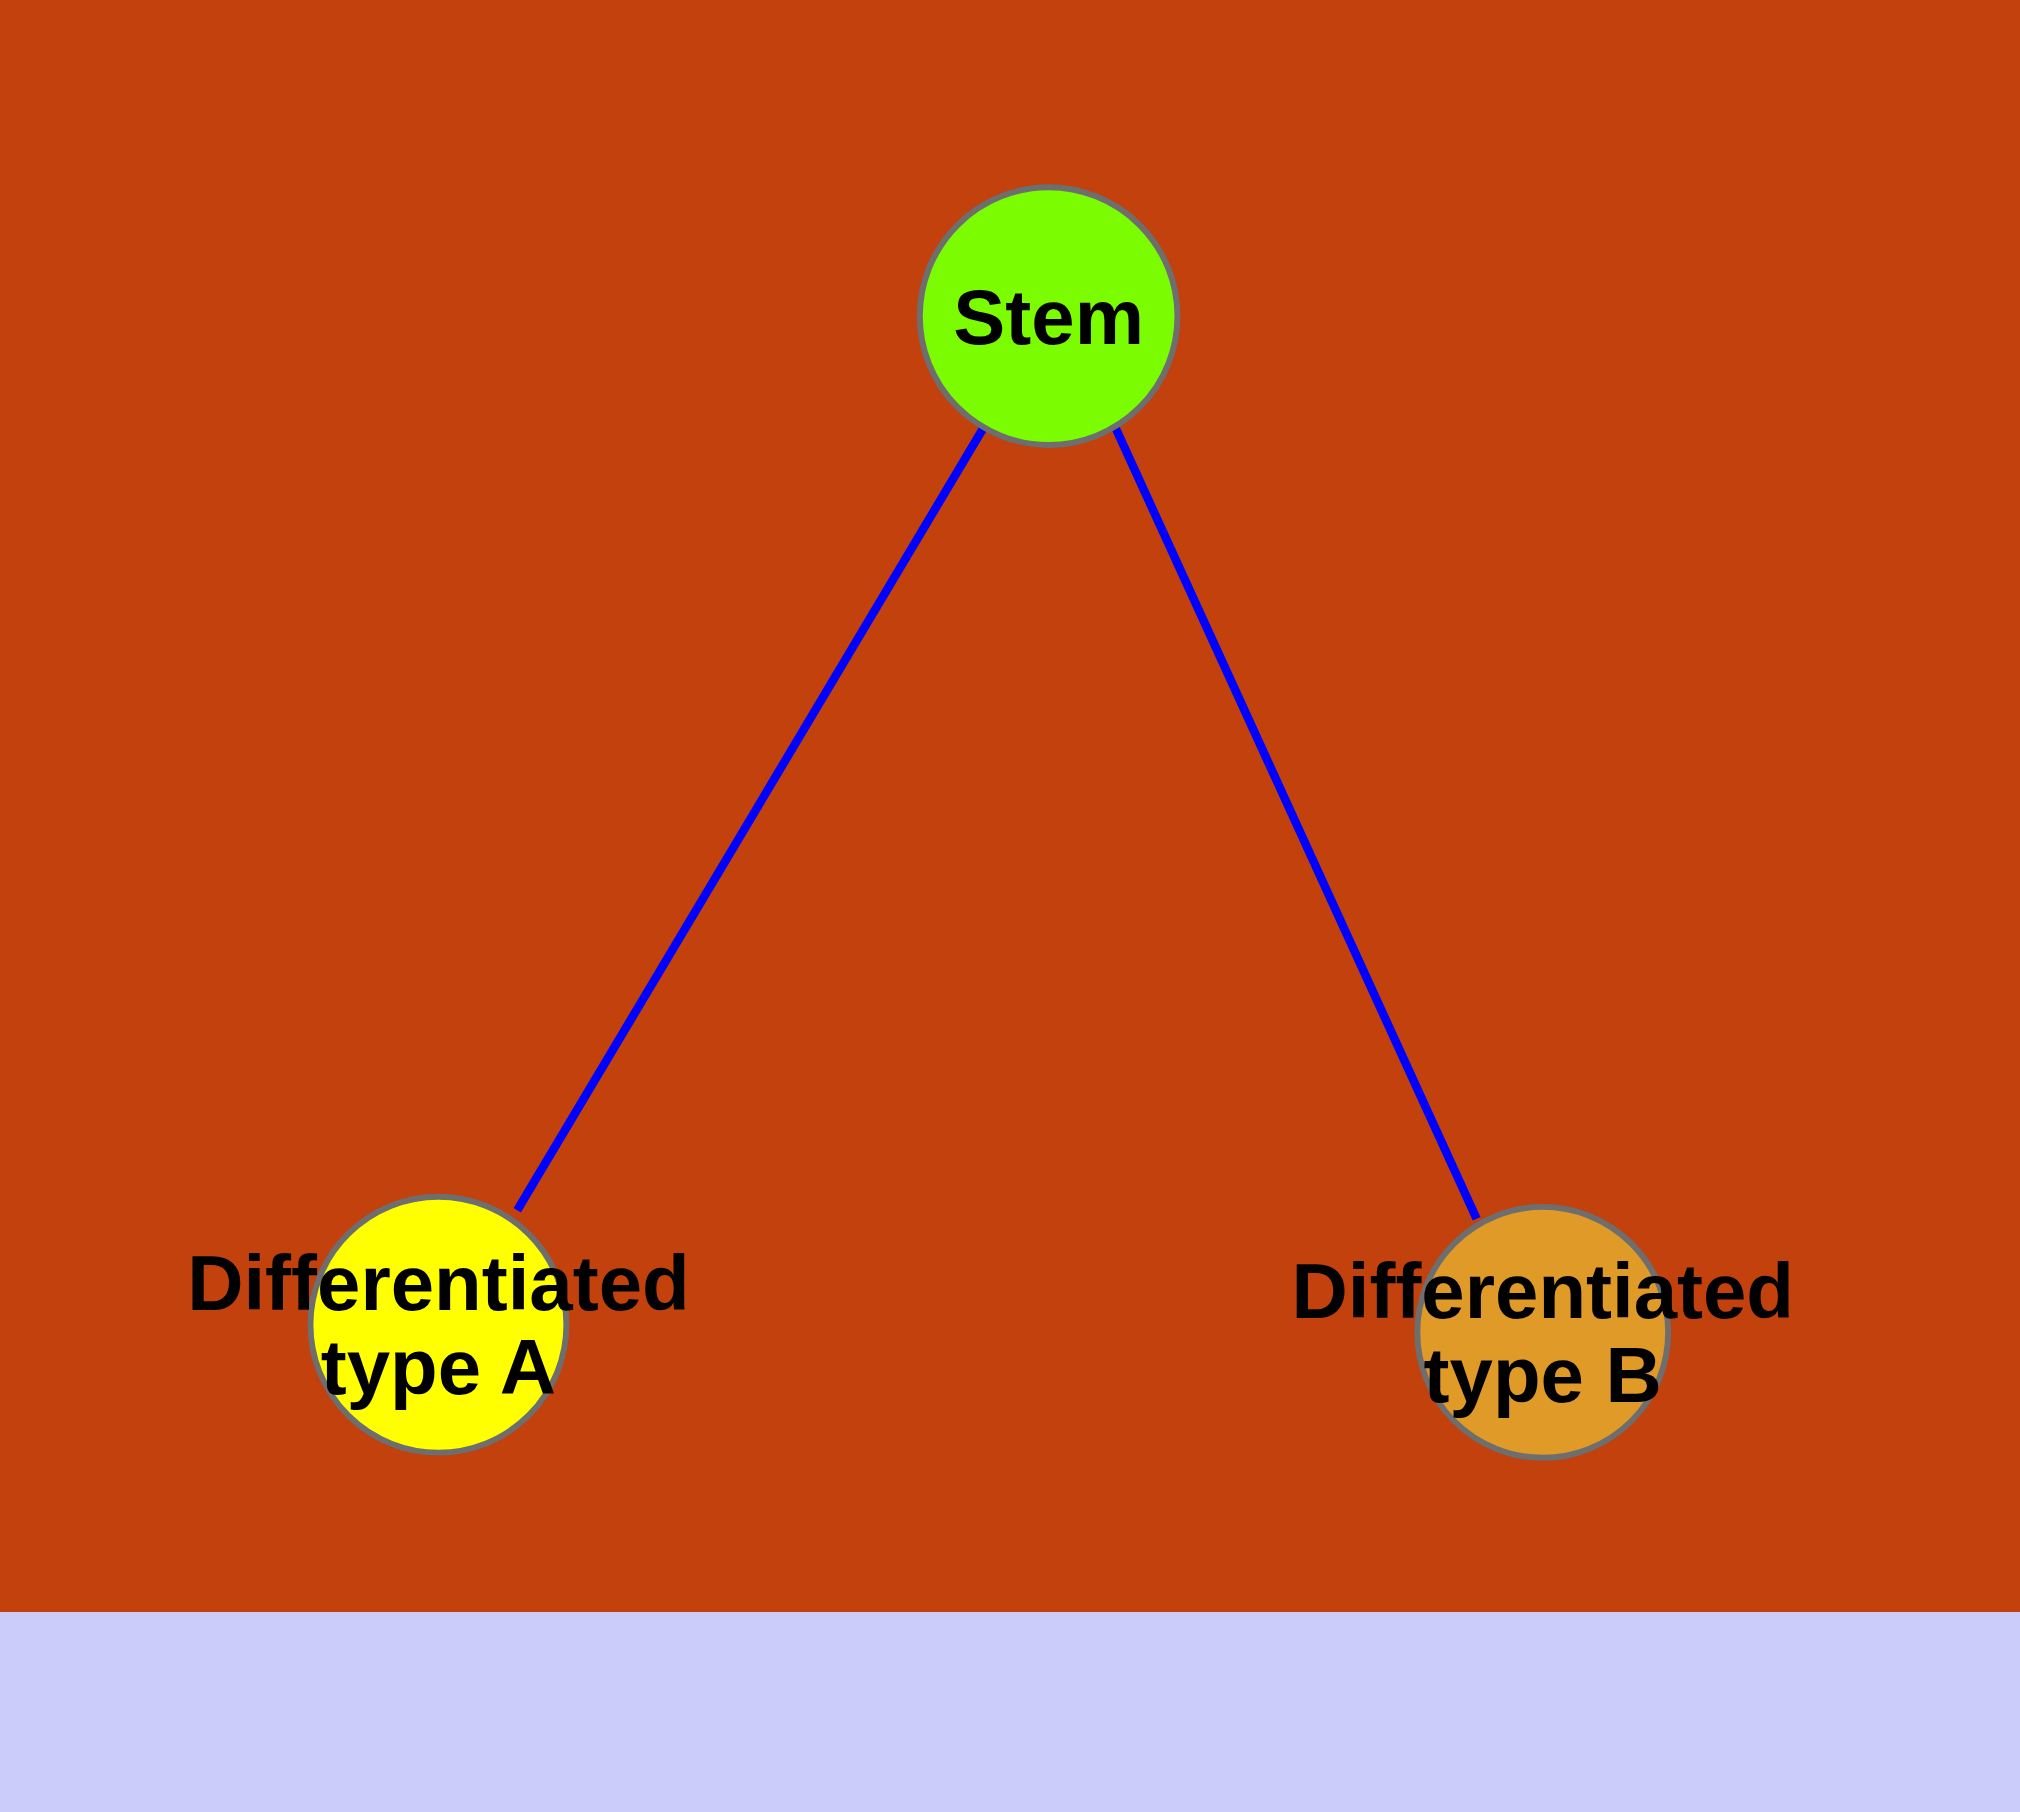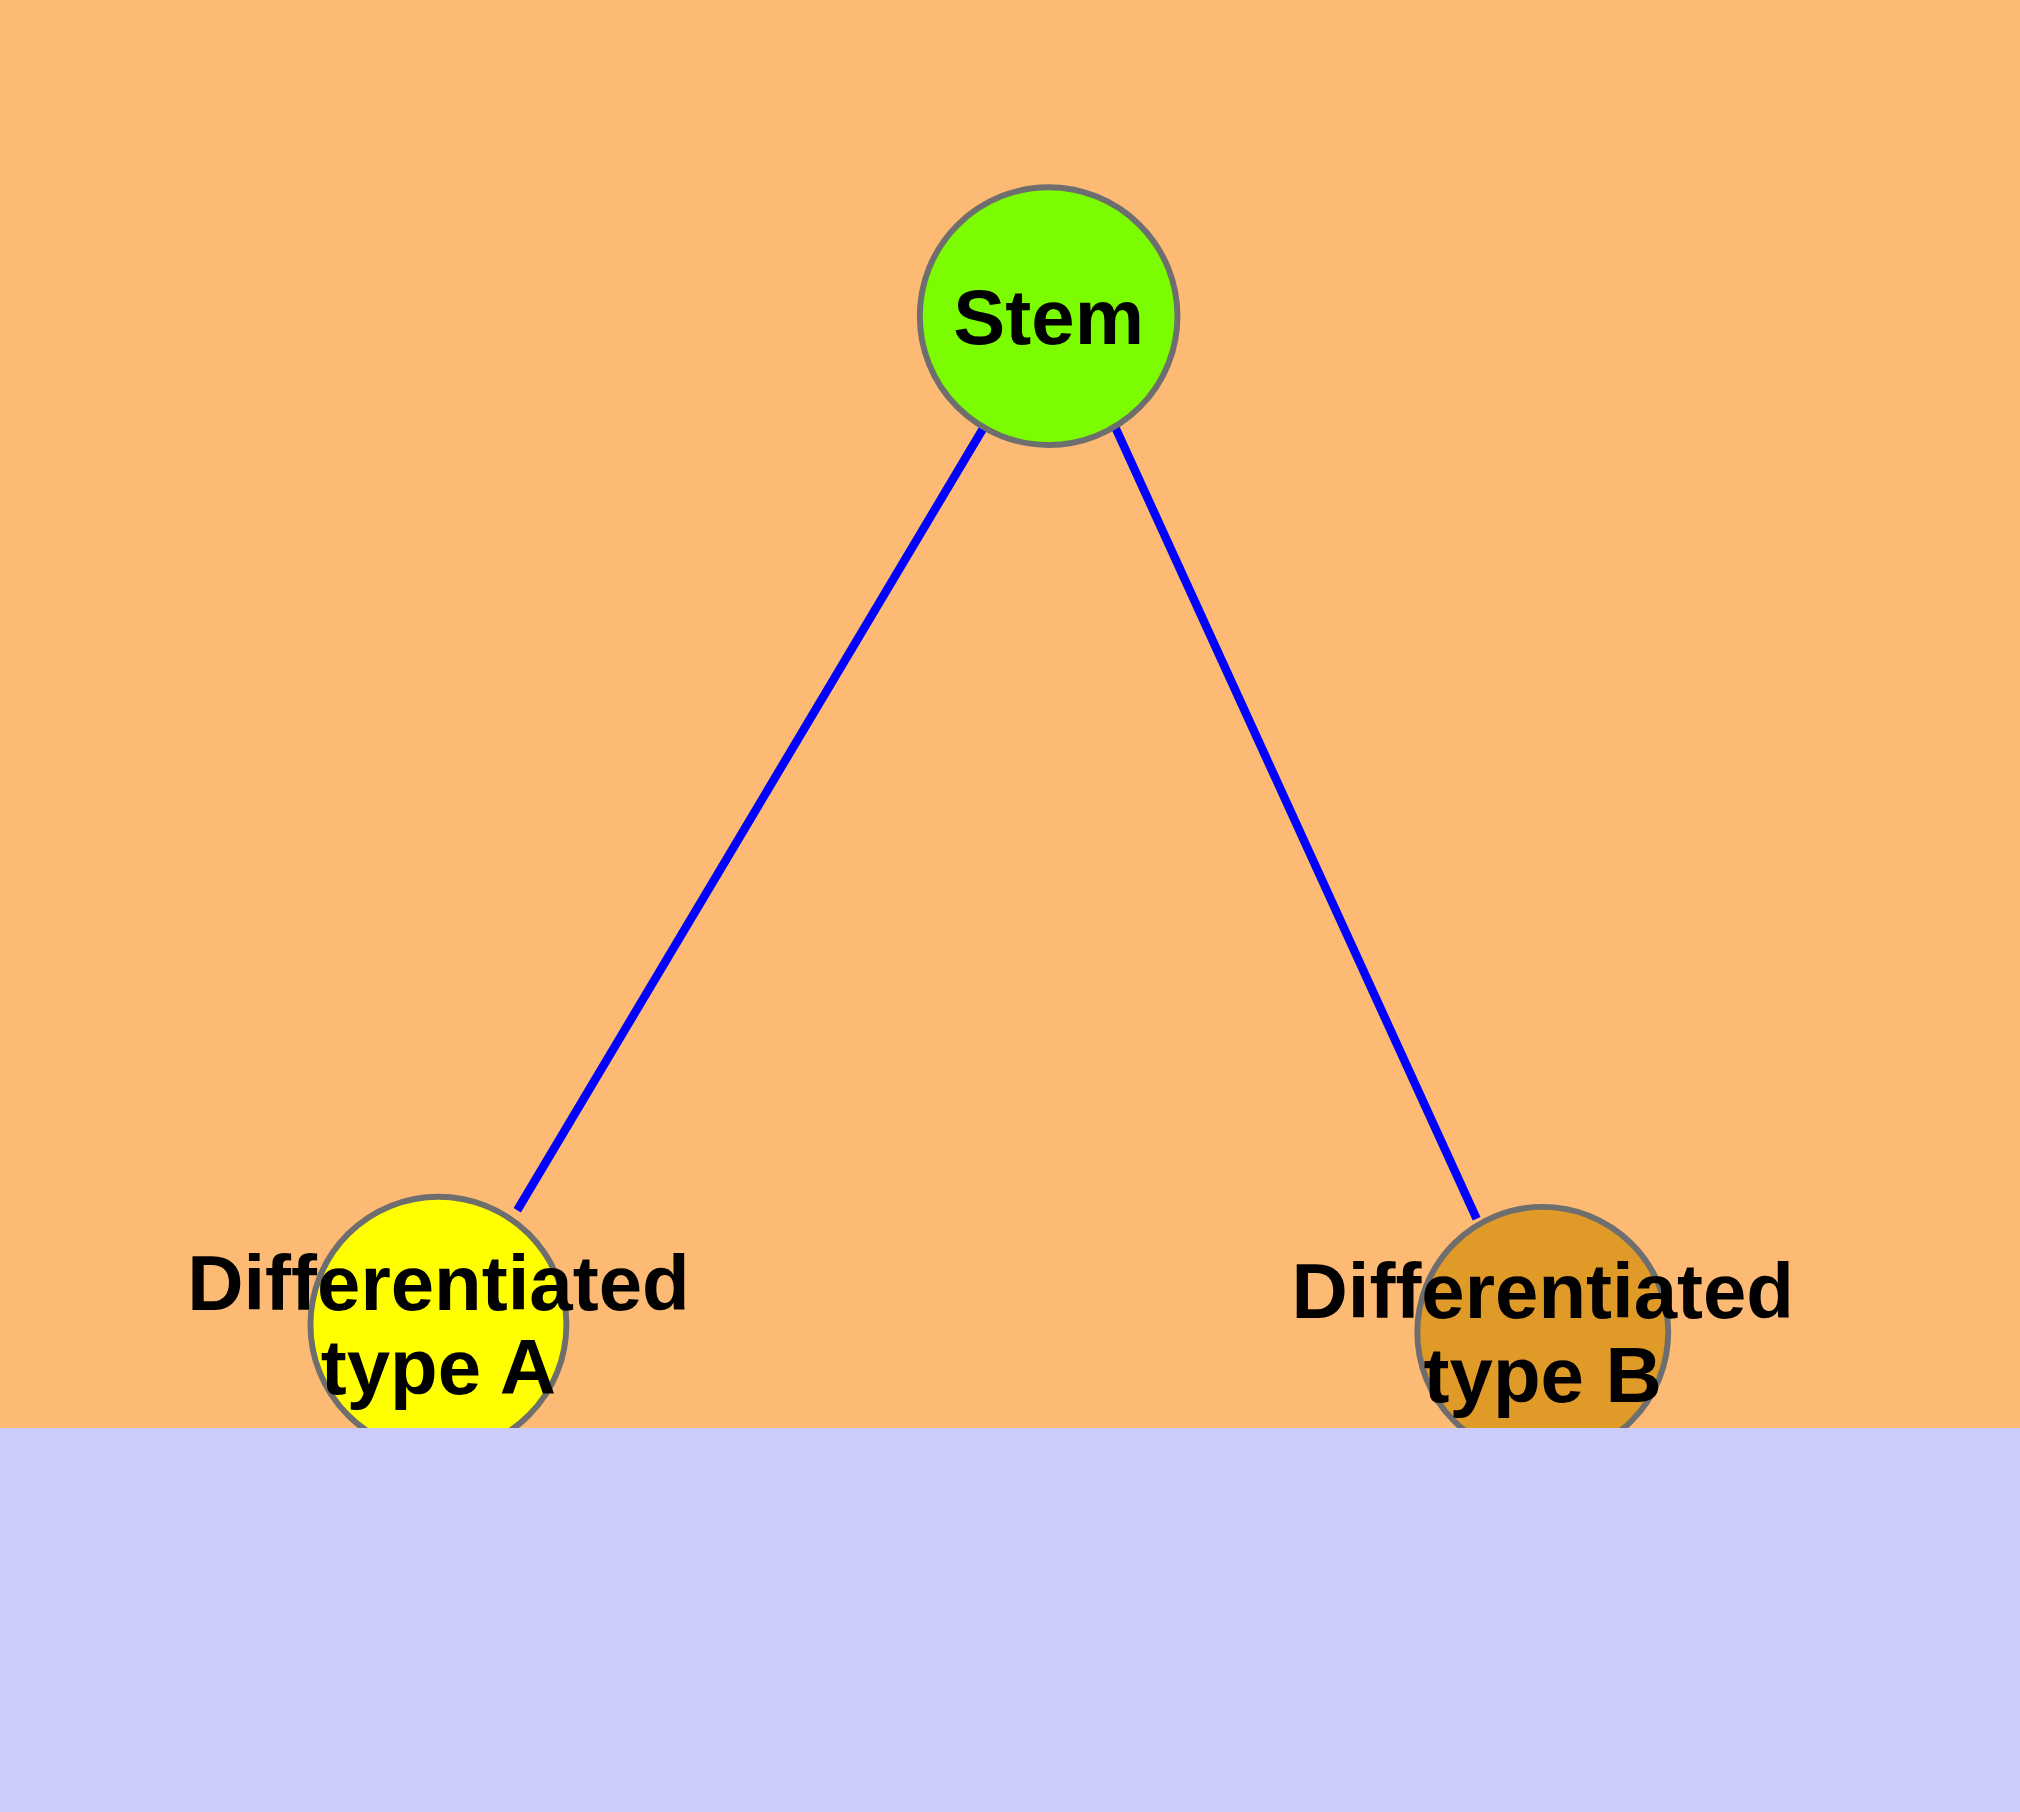--- a/index.html
+++ b/index.html
@@ -28,21 +28,21 @@
     font-weight: bold;
     fill: #000000;
     text-anchor: middle;
     dominant-baseline: middle;
     white-space: pre;
   }
 </style>
 </head>
 <body>
 
-<div id="canvas" style="width: 2021px; height: 1428px; background: #fdba74;">
+<div id="canvas" style="width: 2021px; height: 1612px; background: #c2410c;">
   <svg id="graph-svg" viewBox="0 0 2384 2138" xmlns="http://www.w3.org/2000/svg" style="width: 2021px; height: 1812px;">
 
     <g>
       <line x1="1160" y1="505" x2="610" y2="1428" stroke="#0000ff" stroke-width="10" stroke-linecap="butt"></line>
       <line x1="1316" y1="505" x2="1742" y2="1438" stroke="#0000ff" stroke-width="10" stroke-linecap="butt"></line>
     </g>
 
     <g>
       <g>
         <circle cx="1237" cy="373" r="152" fill="#7cfc00" stroke="#6e6e6e" stroke-width="7"></circle>

